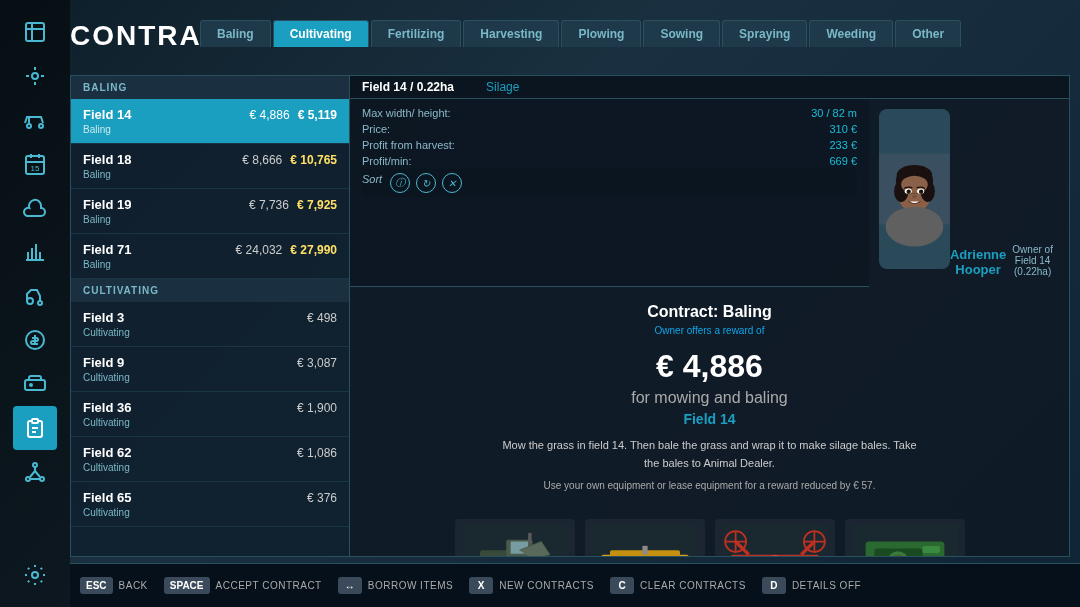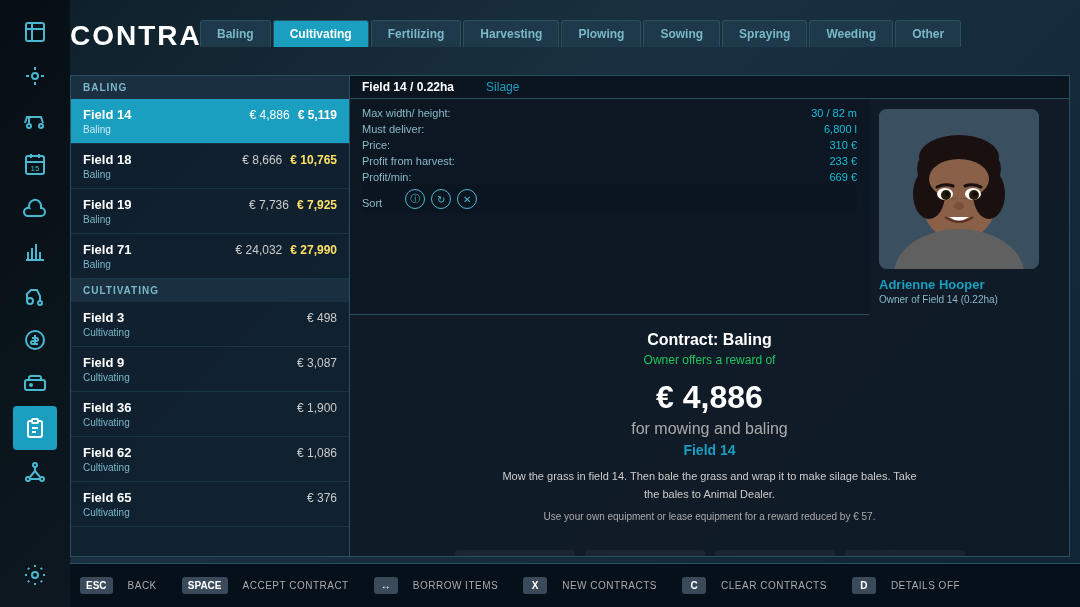--- a/index.html
+++ b/index.html
@@ -247,24 +247,25 @@
 
     .stat-value {
       font-size: 11px;
       color: #1abfd8;
       text-align: right;
     }
 
     .sort-row {
       padding: 4px 12px;
       display: flex;
-      align-items: flex-end;
-      gap: 23px;
+      align-items: flex-start;
+      gap: 8px;
       background: rgba(10,20,30,0.5);
       border-bottom: 1px solid #2a5060;
+      font-style: italic;
     }
 
     .sort-label {
       font-size: 11px;
       color: #8ab8c8;
     }
 
     .sort-icons {
       display: flex;
       gap: 6px;
@@ -299,22 +300,22 @@
     }
 
     .contract-title-label {
       font-size: 16px;
       color: white;
       font-weight: 700;
       margin-bottom: 4px;
     }
 
     .contract-subtitle {
-      font-size: 12px;
-      color: #22c55e;
+      font-size: 10px;
+      color: #0ea5e9;
       margin-bottom: 8px;
     }
 
     .contract-reward {
       font-size: 32px;
       font-weight: 900;
       color: white;
       margin: 4px 0;
     }
 
@@ -371,22 +372,22 @@
     .equipment-svg {
       width: 110px;
       height: 70px;
     }
 
     
     .owner-panel {
       width: 200px;
       padding: 10px;
       display: flex;
-      flex-direction: column;
-      align-items: flex-start;
+      flex-direction: row;
+      align-items: flex-end;
     }
 
     .owner-avatar {
       width: 160px;
       height: 160px;
       border-radius: 8px;
       overflow: hidden;
       background: #2a4a5a;
       margin-bottom: 8px;
       display: flex;
@@ -413,21 +414,21 @@
       position: absolute;
       bottom: 0;
       left: 70px;
       right: 0;
       height: 44px;
       background: rgba(5, 15, 25, 0.95);
       border-top: 1px solid #2a5060;
       display: flex;
       align-items: center;
       padding: 0 10px;
-      gap: 15px;
+      gap: 6px;
       z-index: 20;
     }
 
     .key-btn {
       background: #3a4a5a;
       color: white;
       font-size: 10px;
       font-weight: 700;
       padding: 3px 6px;
       border-radius: 3px;
@@ -652,24 +653,20 @@
       </div>
 
       <div style="display: flex; flex: 0 0 auto;">
 
         <div style="flex: 1; padding: 6px 12px; background: rgba(10,20,30,0.5); border-bottom: 1px solid #2a5060;">
           <div class="stat-row">
             <span class="stat-label">Max width/ height:</span>
             <span class="stat-value">30 / 82 m</span>
           </div>
           <div class="stat-row">
-            <span class="stat-label">Must deliver:</span>
-            <span class="stat-value">6,800 l</span>
-          </div>
-          <div class="stat-row">
             <span class="stat-label">Price:</span>
             <span class="stat-value">310 €</span>
           </div>
           <div class="stat-row">
             <span class="stat-label">Profit from harvest:</span>
             <span class="stat-value">233 €</span>
           </div>
           <div class="stat-row">
             <span class="stat-label">Profit/min:</span>
             <span class="stat-value">669 €</span>

